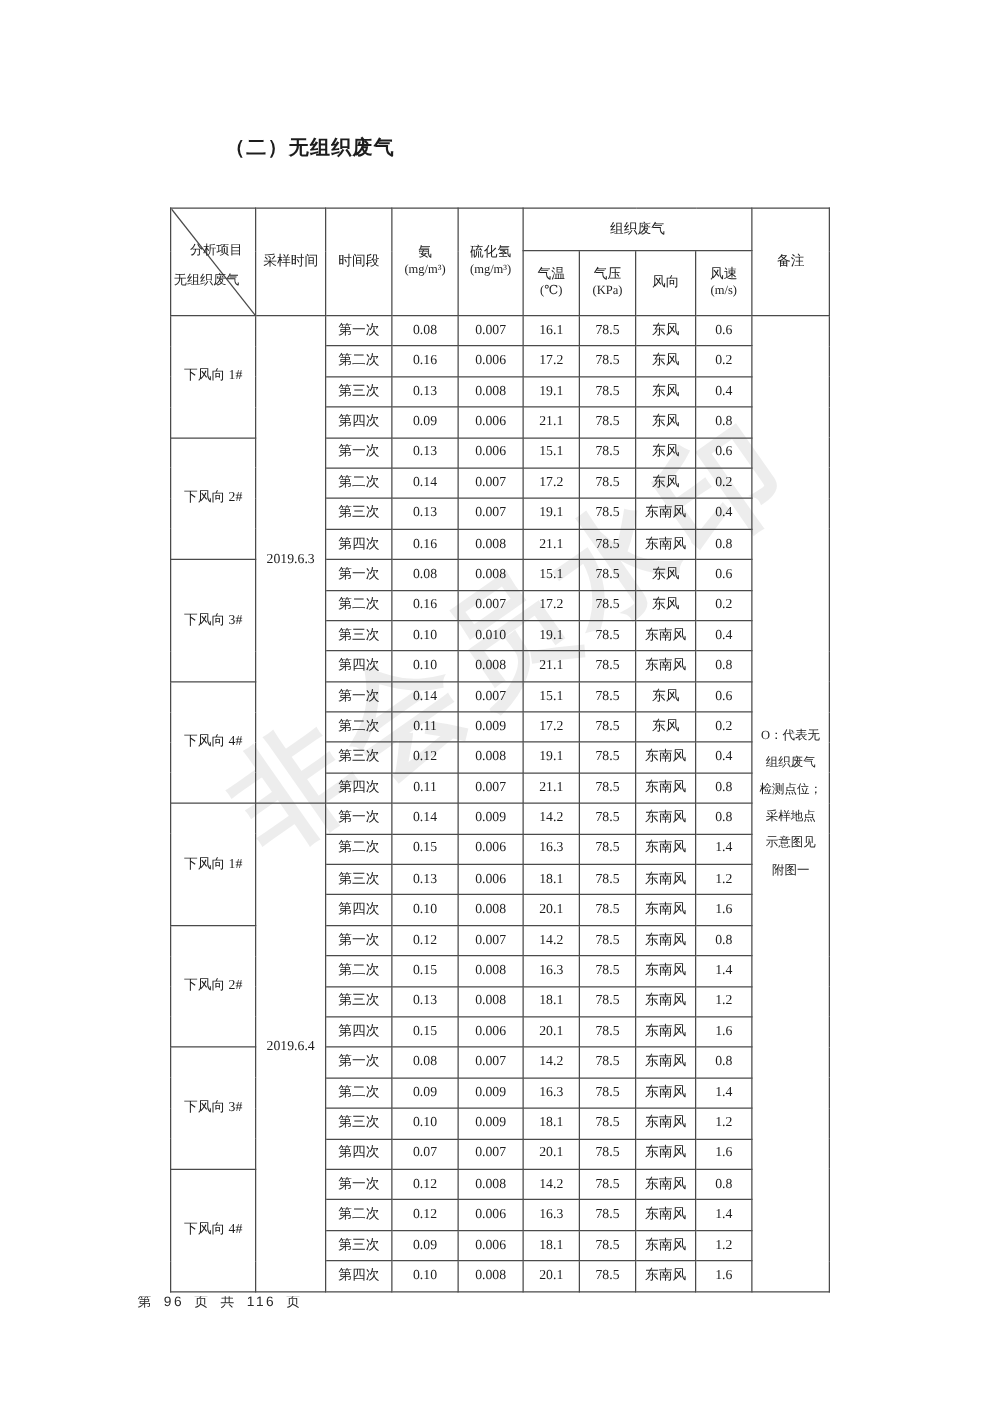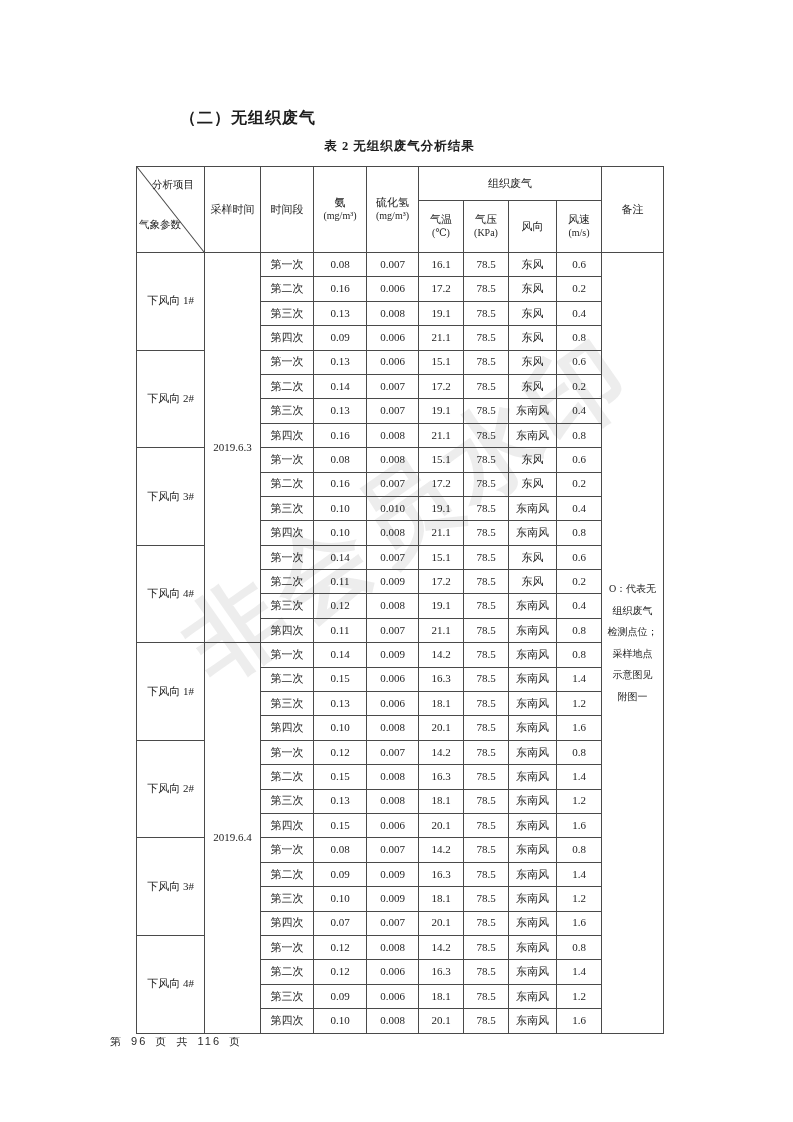--- a/index.html
+++ b/index.html
@@ -28,40 +28,39 @@
   .main th, .main td {
     border:1px solid #4a4a4a; padding:0; text-align:center; vertical-align:middle;
     font-weight:normal; overflow:hidden; line-height:1.25;
   }
   thead tr.h1 { height:34px; }
   thead tr.h2 { height:52px; }
   tbody tr { height:24.4px; }
   .unit { font-size:10px; }
   .corner { position:relative; }
   .corner svg { position:absolute; left:0; top:0; width:100%; height:100%; }
-  .corner-top { position:absolute; top:11px; left:15px; font-size:10.5px; white-space:nowrap; }
+  .corner-top { position:absolute; top:27px; left:15px; font-size:10.5px; white-space:nowrap; }
   .corner-bottom { position:absolute; top:51px; left:2px; font-size:10.5px; white-space:nowrap; }
   .remark-cell div { line-height:21.5px; font-size:10px; }
   .footer {
     position:absolute; left:110px; top:1034px; z-index:2;
     font-family:Liberation Sans, sans-serif; font-size:11px;
     letter-spacing:2px; word-spacing:3px; color:#2a2a2a;
     clip-path: inset(20% 0 0 0);
   }
 </style>
 </head>
 <body>
 
 <div class="page">
 
   <div class="watermark">非会员水印</div>
 
   <h2 class="heading">（二）无组织废气</h2>
 
-  <div class="caption">表 2  无组织废气分析结果</div>
 
   <table class="main">
     <colgroup>
       <col style="width:68px">
         <col style="width:56px">
         <col style="width:53px">
       <col style="width:53px">
         <col style="width:52px">
         <col style="width:45px">
       <col style="width:45px">
@@ -69,21 +68,21 @@
         <col style="width:45px">
       <col style="width:62px">
     </colgroup>
     <thead>
       <tr class="h1">
         <th class="corner" rowspan="2">
           <svg viewBox="0 0 100 100" preserveAspectRatio="none">
             <line x1="0" y1="0" x2="100" y2="100" stroke="#4a4a4a" stroke-width="1" vector-effect="non-scaling-stroke"></line>
           </svg>
           <span class="corner-top">分析项目</span>
-          <span class="corner-bottom">气象参数</span>
+          <span class="corner-bottom">无组织废气</span>
         </th>
         <th rowspan="2">采样时间</th>
         <th rowspan="2">时间段</th>
         <th rowspan="2">
           <div>氨</div>
           <div class="unit">(mg/m³)</div>
         </th>
         <th rowspan="2">
           <div>硫化氢</div>
           <div class="unit">(mg/m³)</div>

